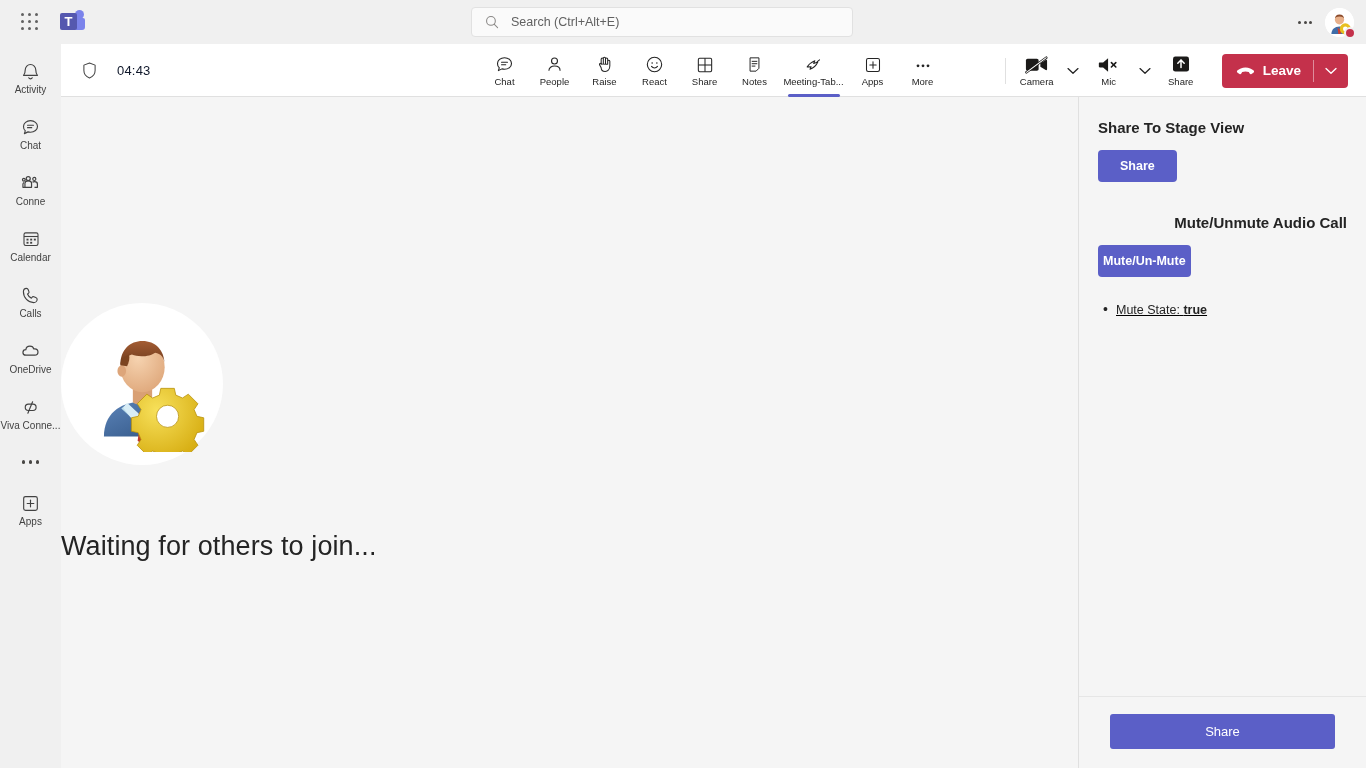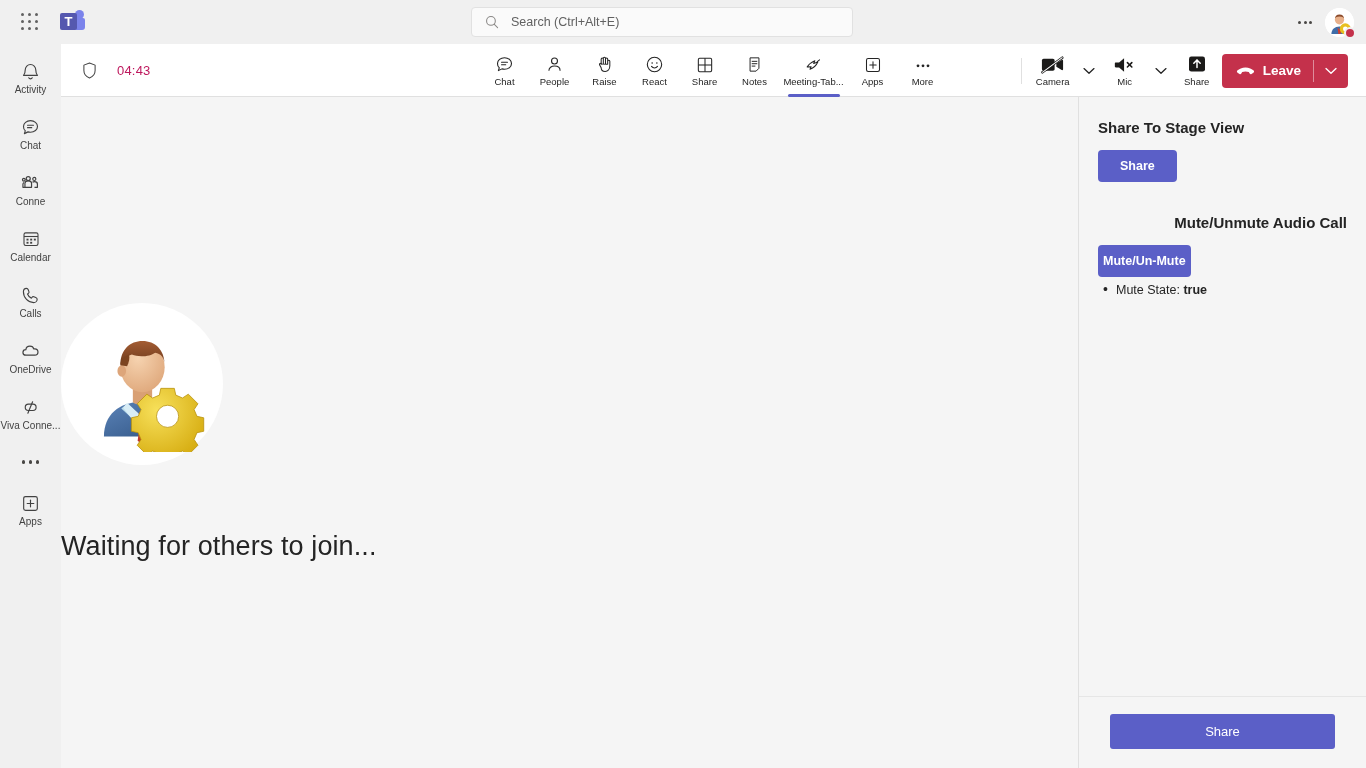--- a/index.html
+++ b/index.html
@@ -87,21 +87,21 @@
   }
   .rail-dots i { width: 3.5px; height: 3.5px; border-radius: 50%; background: #484644; display: block; }
 
   
   .meetbar {
     position: absolute; left: 61px; top: 44px; width: 1305px; height: 53px;
     background: #ffffff; border-bottom: 1px solid #e0e0e0;
     display: flex; align-items: center;
   }
   .shield { margin-left: 20px; display: flex; align-items: center; cursor: pointer; }
-  .timer { margin-left: 19px; font-size: 13px; color: #be185d; letter-spacing: 0.2px; }
+  .timer { margin-left: 19px; font-size: 13px; color: #0f172a; letter-spacing: 0.2px; }
 
   .meetcenter {
     position: absolute; left: 50%; transform: translateX(-50%); top: 0;
     display: flex; align-items: center; height: 53px;
   }
   .mb-item {
     width: 50px; height: 52px; display: flex; flex-direction: column;
     align-items: center; justify-content: center; cursor: pointer; gap: 1px; position: relative;
   }
   .mb-item .mb-icon { height: 22px; display: flex; align-items: flex-end; justify-content: center; }
@@ -120,21 +120,21 @@
     display: flex; flex-direction: column; align-items: center; justify-content: center;
     cursor: pointer; gap: 1px; width: 50px; height: 52px;
   }
   .ctrl .c-icon { height: 22px; display: flex; align-items: flex-end; justify-content: center; }
   .ctrl .c-label { font-size: 9.5px; color: #242424; line-height: 12px; }
   .chev {
     width: 22px; height: 40px; display: flex; align-items: center; justify-content: center;
     cursor: pointer;
   }
   .leave {
-    margin-left: 0; height: 34px; background: #c4314b; border-radius: 4px;
+    margin-left: 16px; height: 34px; background: #c4314b; border-radius: 4px;
     display: flex; align-items: center; cursor: pointer; border: none;
   }
   .leave .lv-main {
     display: flex; align-items: center; gap: 8px; padding: 0 12px 0 14px; height: 34px;
   }
   .leave .lv-text { color: #fff; font-size: 13.5px; font-weight: bold; }
   .leave .lv-sep { width: 1px; height: 22px; background: rgba(255,255,255,0.45); }
   .leave .lv-chev { padding: 0 11px; display: flex; align-items: center; height: 34px; }
 
   
@@ -168,21 +168,21 @@
 
   .panel-body { flex: 1 1 auto; padding: 22px 19px 0 19px; overflow: hidden; }
   .p-heading { font-size: 15px; font-weight: bold; color: #242424; margin-bottom: 14px; }
   .p-heading.second { margin-top: 32px; text-align: right; }
   .btn-purple {
     background: #5b5fc7; color: #fff; border: none; border-radius: 4px;
     font-size: 12.5px; font-weight: bold; cursor: pointer;
     font-family: "Liberation Sans", sans-serif; padding: 9px 22px;
   }
   .btn-purple.mute { padding: 9px 5px; }
-  .p-list { list-style: none; margin-top: 4px; padding-left: 18px; }
+  .p-list { list-style: none; margin-top: 24px; padding-left: 18px; text-decoration: underline; }
   .p-list li { font-size: 12.5px; color: #242424; position: relative; line-height: 18px; }
   .p-list li::before {
     content: "•"; position: absolute; left: -13px; top: -1px; font-size: 14px; color: #242424;
   }
   .p-list li b { font-weight: bold; }
 
   .panel-foot {
     flex: 0 0 auto; border-top: 1px solid #e6e6e6; padding: 17px 31px 19px 31px;
   }
   .btn-share-wide {

